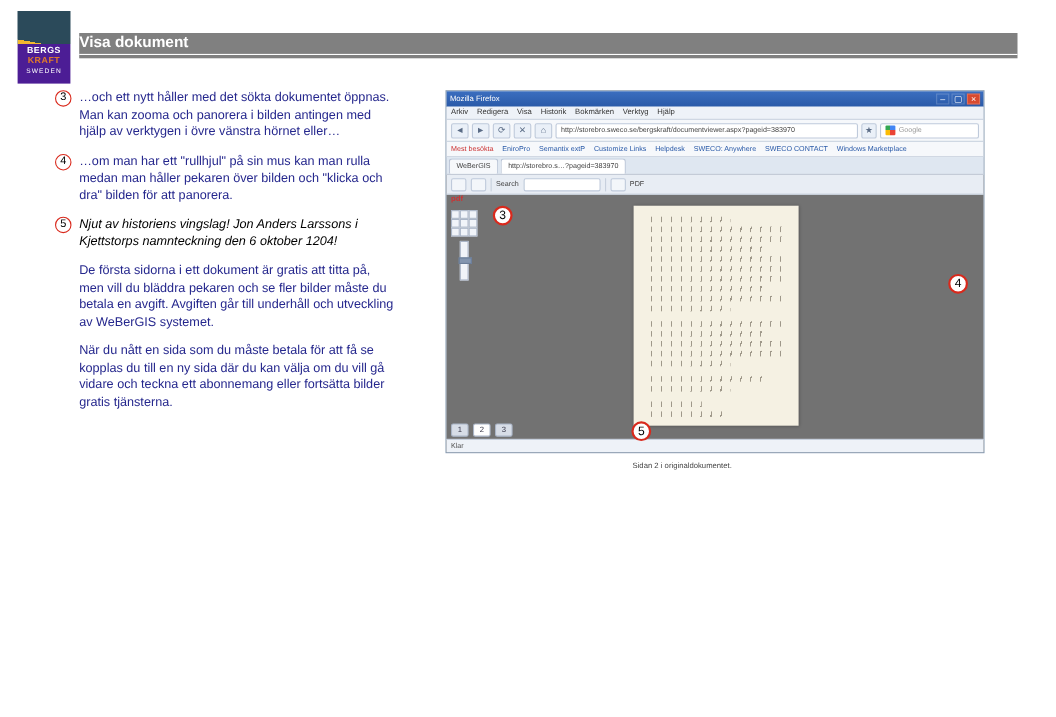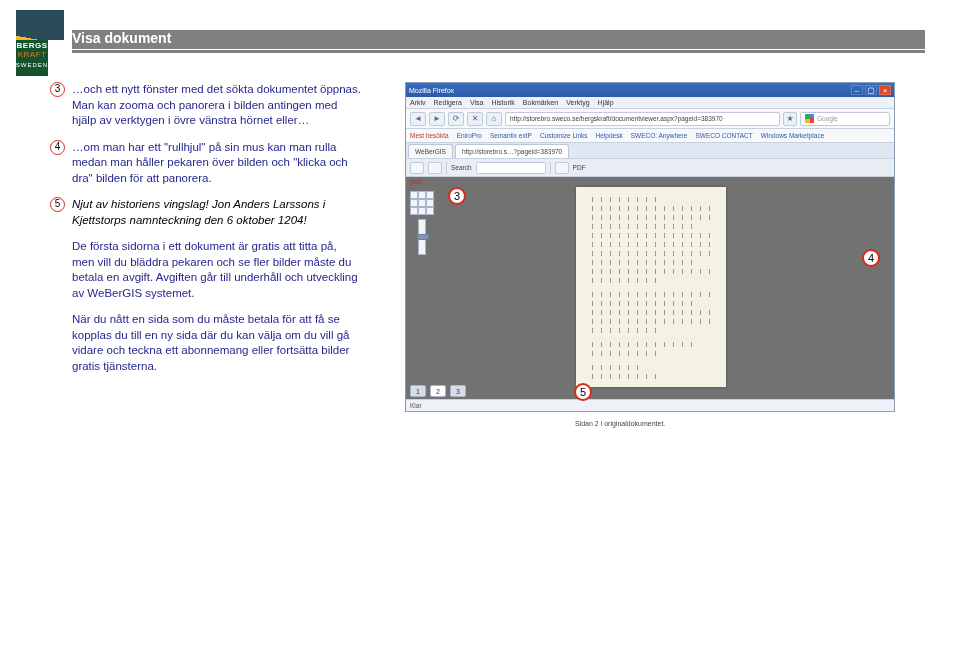--- a/index.html
+++ b/index.html
@@ -31,31 +31,31 @@
       inset: 0;
       background:
         conic-gradient(from 200deg at 50% 100%,
           #2b4a5a 0 10deg, #f2b82e 10deg 20deg,
           #2b4a5a 20deg 30deg, #f2b82e 30deg 40deg,
           #2b4a5a 40deg 50deg, #f2b82e 50deg 60deg,
           #2b4a5a 60deg 70deg, #f2b82e 70deg 80deg,
           #2b4a5a 80deg 360deg);
     }
     .logo-body {
-      width: 32px;
+      width: 48px;
       height: 36px;
-      background: #14532d;
+      background: #4c1d95;
       display: flex;
       flex-direction: column;
       align-items: center;
       justify-content: flex-start;
       padding-top: 1px;
     }
     .logo-body .b { color:#fff; font-size:8px; font-weight:bold; letter-spacing:0.5px; line-height:9px;}
-    .logo-body .k { color:#e07a2a; font-size:8px; font-weight:normal; letter-spacing:0.5px; line-height:9px;}
+    .logo-body .k { color:#e07a2a; font-size:8px; font-weight:bold; letter-spacing:0.5px; line-height:9px;}
     .logo-body .s { color:#fff; font-size:6px; letter-spacing:1px; line-height:8px; margin-top:2px;}
 
     .title-bar {
       position: absolute;
       left: 72px;
       top: 30px;
       color: #fff;
       background: #808080;
       font-weight: bold;
       font-size: 14px;
@@ -203,21 +203,21 @@
 </div>
 
 <div class="title-bar">
   <div class="title-text">Visa dokument</div>
   <div class="line"></div>
 </div>
 
 <div class="content">
   <p>
     <span class="num-badge">3</span>
-    <span>…och ett nytt fönster med det sökta dokumentet öppnas. Man kan zooma och panorera i bilden antingen med hjälp av verktygen i övre vänstra hörnet eller…</span>
+    <span>…och ett nytt håller med det sökta dokumentet öppnas. Man kan zooma och panorera i bilden antingen med hjälp av verktygen i övre vänstra hörnet eller…</span>
   </p>
   <p>
     <span class="num-badge">4</span>
     <span>…om man har ett "rullhjul" på sin mus kan man rulla medan man håller pekaren över bilden och "klicka och dra" bilden för att panorera.</span>
   </p>
   <p>
     <span class="num-badge">5</span>
   </p>
   <p class="black" style="font-style:italic">Njut av historiens vingslag! Jon Anders Larssons i Kjettstorps namnteckning den 6 oktober 1204!</p>
   <p>De första sidorna i ett dokument är gratis att titta på, men vill du bläddra pekaren och se fler bilder måste du betala en avgift. Avgiften går till underhåll och utveckling av WeBerGIS systemet.</p>

